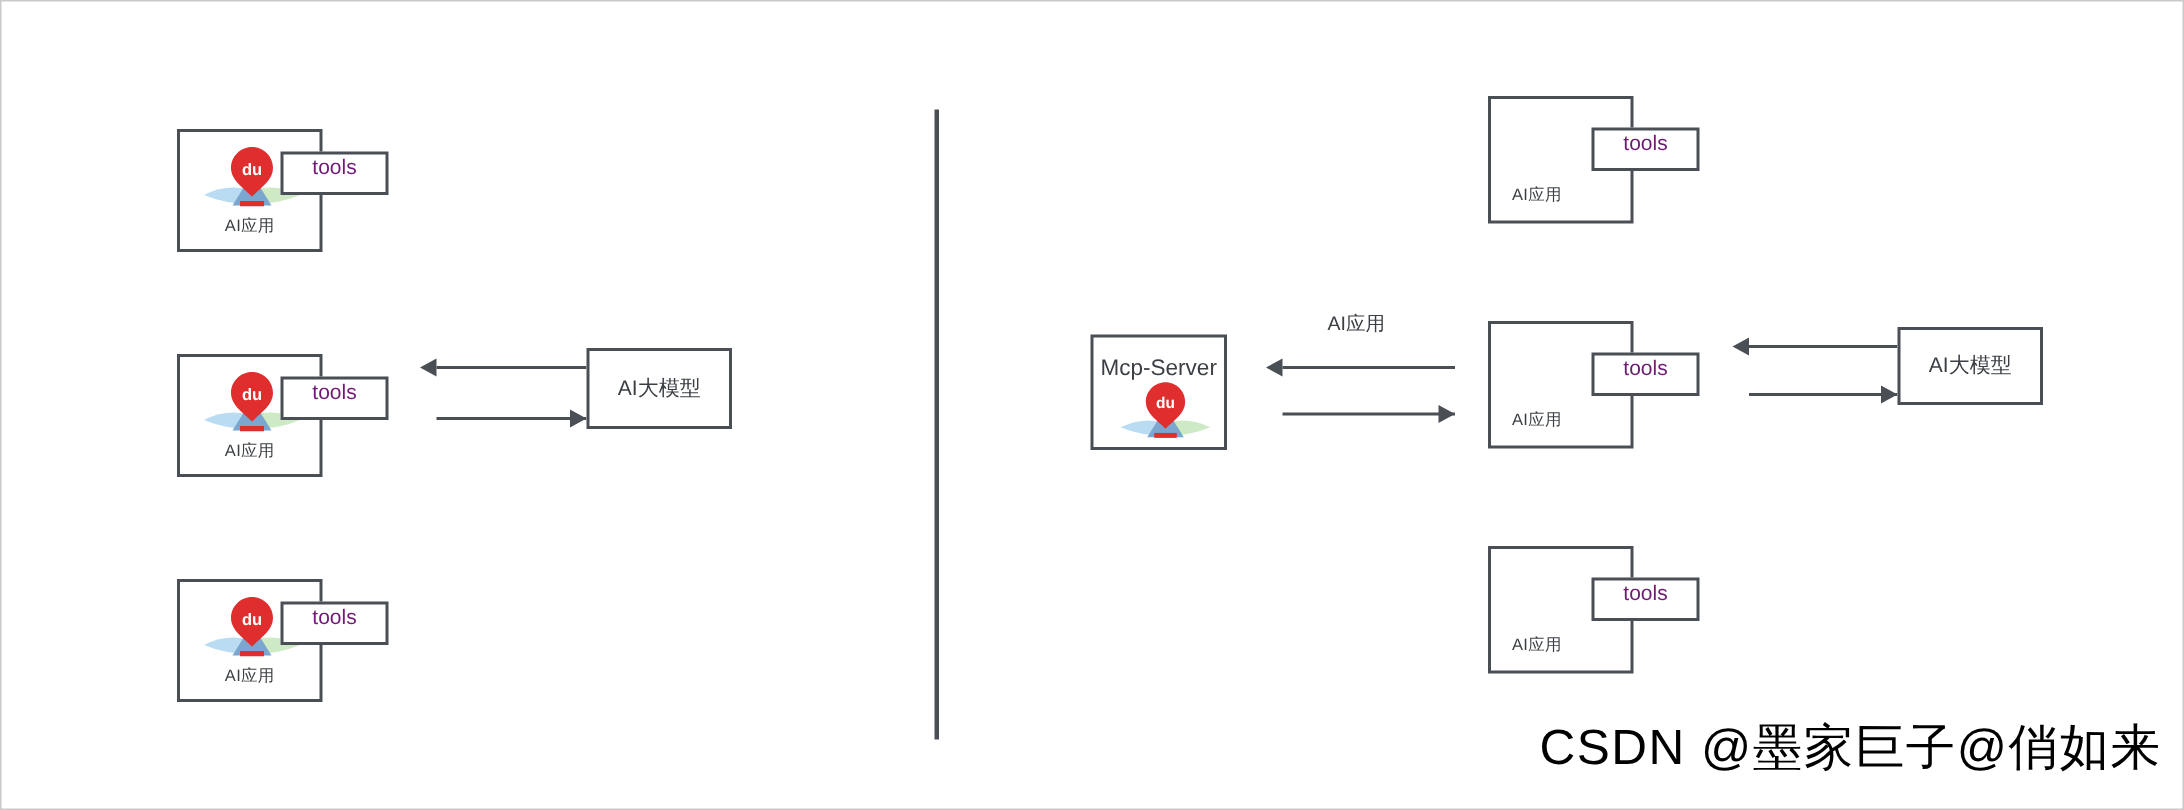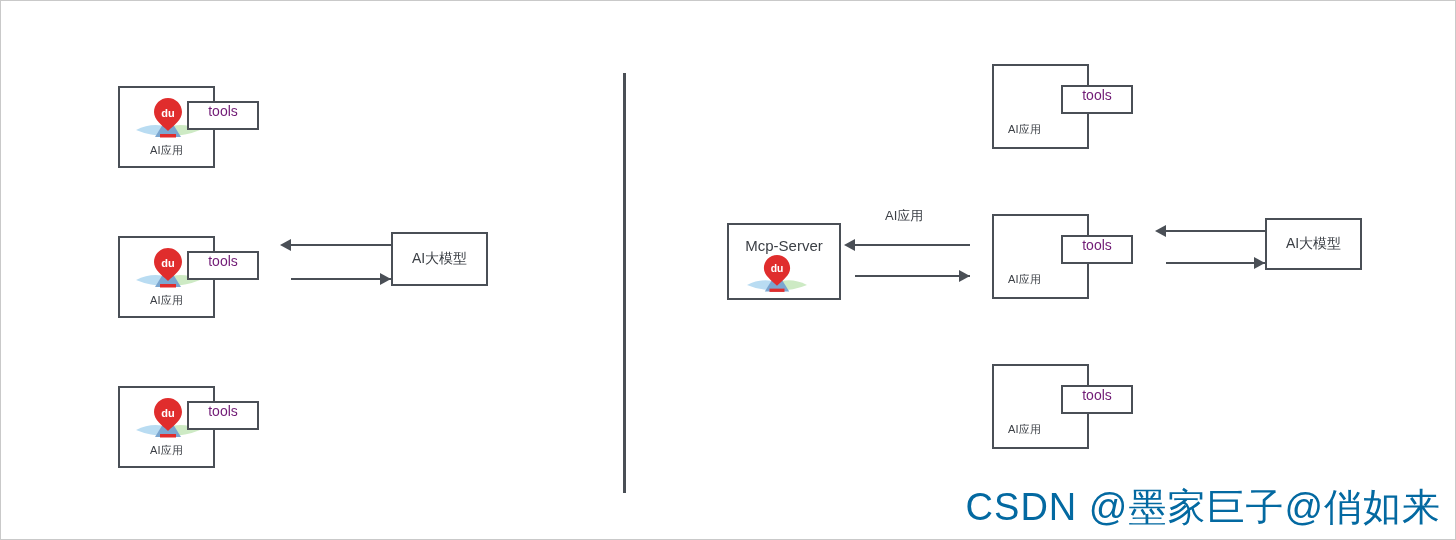--- a/index.html
+++ b/index.html
@@ -112,23 +112,23 @@
   .divider {
     position: absolute;
     width: 3px;
     background: #4a4f56;
   }
 
   
   .watermark {
     position: absolute;
     right: 14px;
-    bottom: 6px;
-    font-size: 38px;
-    color: #0369a1;
+    bottom: 18px;
+    font-size: 33px;
+    color: #000000;
     white-space: nowrap;
     letter-spacing: 1px;
   }
 </style>
 </head>
 <body>
 
 <div id="canvas">
 
   <div class="abs app-box" style="left:117px; top:85px; width:97px; height:82px;">
@@ -187,21 +187,21 @@
 
   <div class="arrow-line" style="left:290px; top:277px; width:100px;"></div>
   <div class="arrow-head right" style="left:379px; top:272px;"></div>
 
   <div class="abs plain-box" style="left:390px; top:231px; width:97px; height:54px;">
     <span>AI大模型</span>
   </div>
 
   <div class="divider" style="left:622px; top:72px; height:420px;"></div>
 
-  <div class="abs server-box" style="left:726px; top:222px; width:114px; height:77px;">
+  <div class="abs server-box" style="left:726px; top:222px; width:91px; height:77px;">
     <div class="server-title">Mcp-Server</div>
     <div class="logo" style="left:15px; top:28px; width:66px; height:45px;">
       <svg viewBox="0 0 68 48" xmlns="http://www.w3.org/2000/svg">
         <path d="M2 34 Q18 26 34 31 L34 40 Q16 40 2 34 Z" fill="#b9dcf2"></path>
         <path d="M66 34 Q50 26 34 31 L34 40 Q52 40 66 34 Z" fill="#cdeac4"></path>
         <path d="M34 20 L47 41 L21 41 Z" fill="#7aa6d0"></path>
         <rect x="26" y="38" width="16" height="3.5" fill="#e02d2d"></rect>
         <path d="M34 2 C26.3 2 20 8.3 20 16 C20 24 28 29 34 35 C40 29 48 24 48 16 C48 8.3 41.7 2 34 2 Z" fill="#e02d2d"></path>
         <text x="34" y="20.5" font-family="Liberation Sans, sans-serif" font-size="11" font-weight="bold" fill="#ffffff" text-anchor="middle">du</text>
       </svg>

